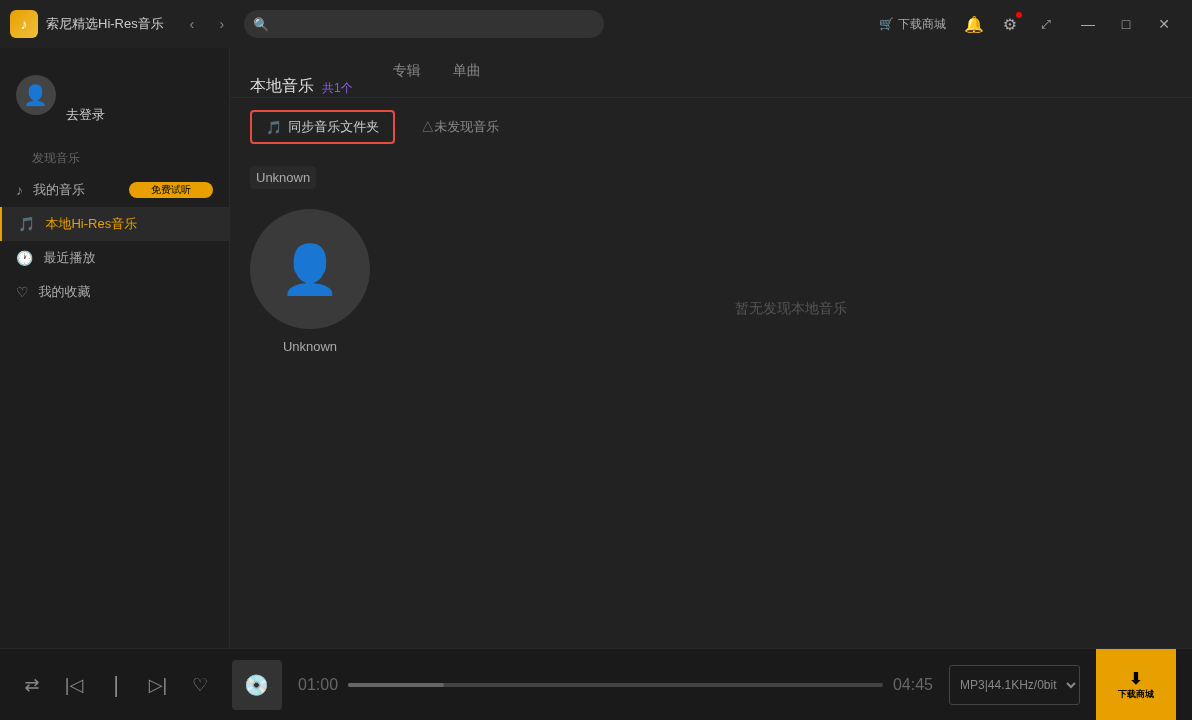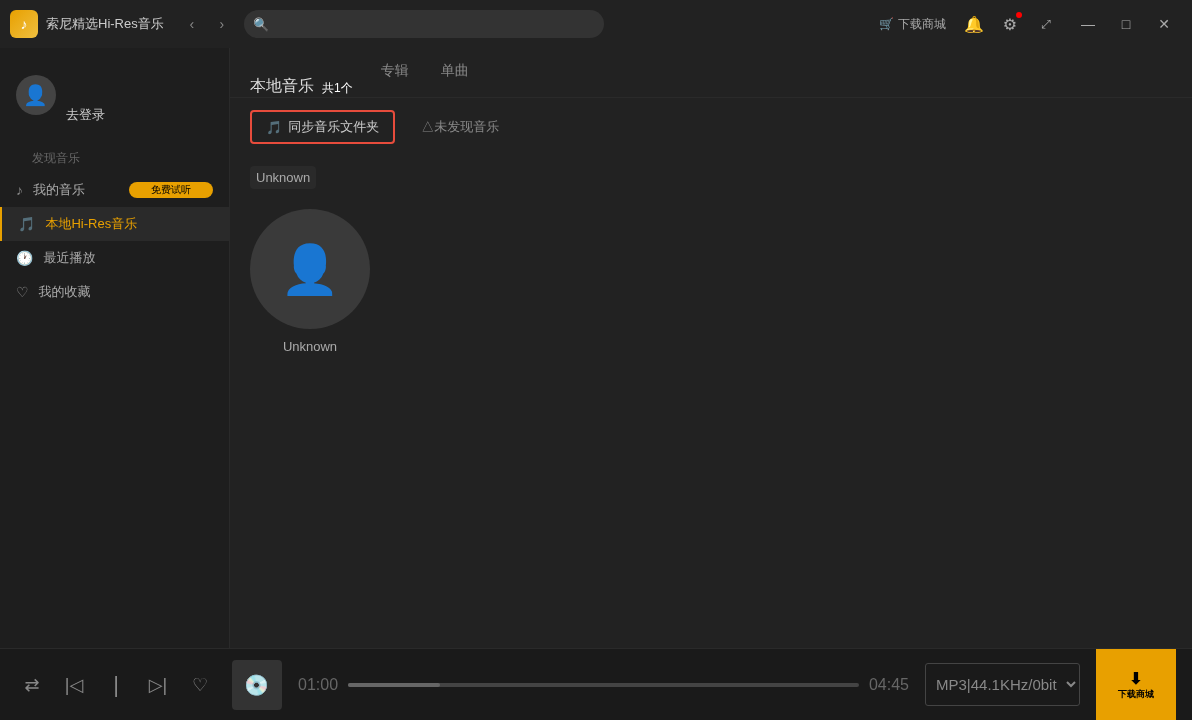--- a/index.html
+++ b/index.html
@@ -240,22 +240,22 @@
       border-bottom: 1px solid #2a2a2a;
       flex-shrink: 0;
     }
     .page-title {
       font-size: 16px;
       color: #ddd;
       margin-right: 8px;
     }
     .page-count {
       font-size: 12px;
-      color: #ffffff;
-      margin-right: 12px;
+      color: #8b5cf6;
+      margin-right: 24px;
     }
     .tab {
       padding: 0 16px;
       height: 50px;
       display: flex;
       align-items: center;
       font-size: 14px;
       color: #888;
       cursor: pointer;
       border-bottom: 2px solid transparent;
@@ -424,21 +424,21 @@
     }
     .player-quality {
       display: flex;
       align-items: center;
       gap: 4px;
     }
     .quality-selector {
       background: transparent;
       border: 1px solid #444;
       color: #888;
-      font-size: 15px;
+      font-size: 12px;
       padding: 11px 6px;
       border-radius: 3px;
       cursor: pointer;
     }
     .download-area {
       display: flex;
       flex-direction: column;
       align-items: center;
       justify-content: center;
       background: #e8a000;
@@ -550,20 +550,23 @@
       <span class="artist-label">Unknown</span>
     </div>
 
     <div class="content-row">
       <div class="artist-card">
         <div class="artist-avatar">
           <span>👤</span>
         </div>
         <span class="artist-name">Unknown</span>
       </div>
+      <div class="empty-placeholder">
+        <span>暂无发现本地音乐</span>
+      </div>
     </div>
 
   </div>
 </div>
 
 <div class="player-bar">
   <div class="player-controls">
     <button class="player-btn">⇄</button>
     <button class="player-btn">|◁</button>
     <button class="player-btn" style="font-size:22px;">|</button>

